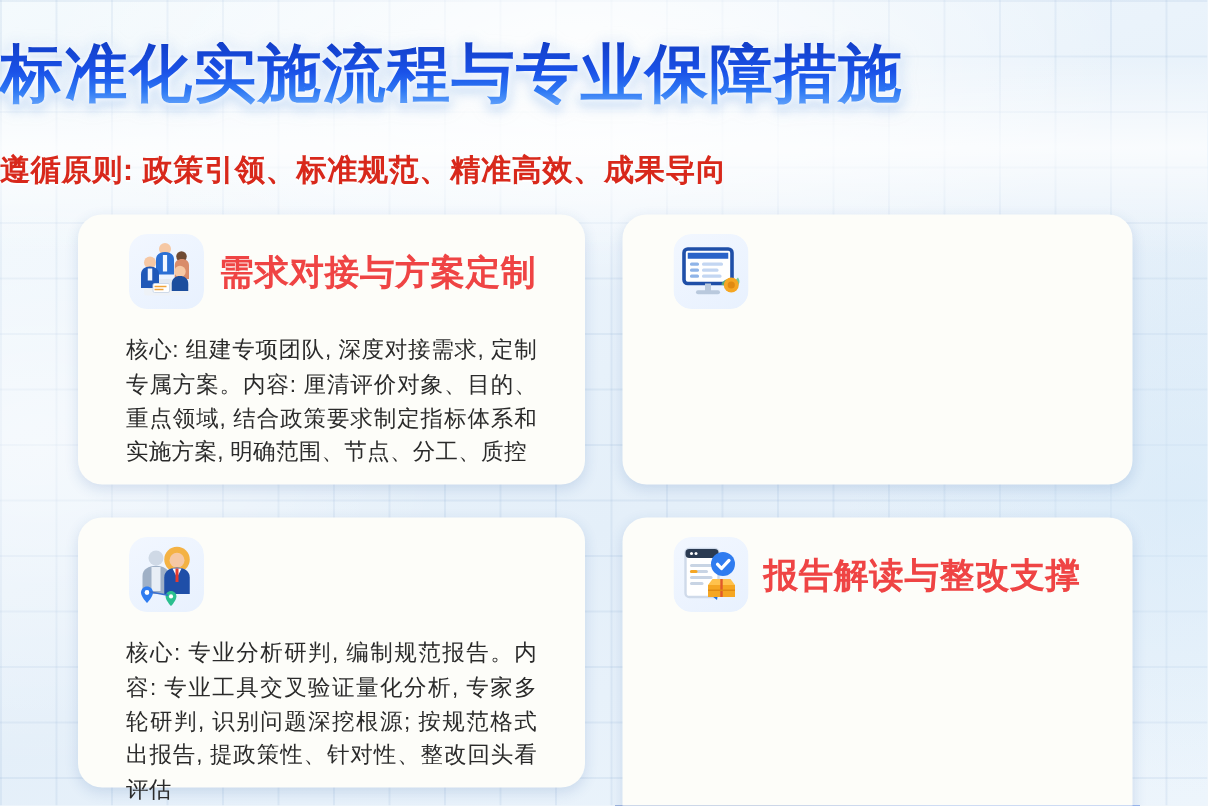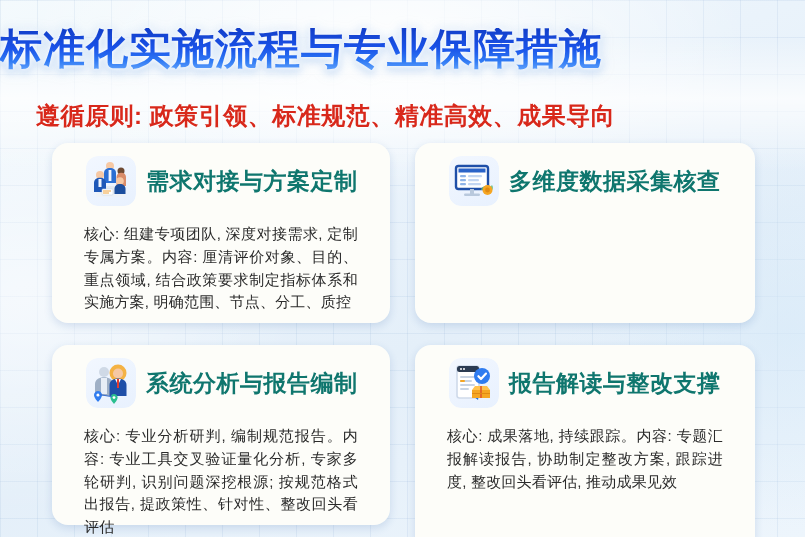--- a/index.html
+++ b/index.html
@@ -43,25 +43,24 @@
     color:#1147dd;
     background:linear-gradient(to bottom,#123ec8 0%,#1a52e8 48%,#2f79f4 78%,#5fa0fb 100%);
     -webkit-background-clip:text;background-clip:text;
     -webkit-text-fill-color:transparent;
     text-shadow:0 0 2px rgba(255,255,255,.0);
     filter:drop-shadow(0 0 2px #ffffff) drop-shadow(0 0 4px rgba(255,255,255,.95)) drop-shadow(0 2px 3px rgba(120,170,230,.55));
     white-space:nowrap;
   }
   #sub-title{
     position:absolute;left:0;right:0;top:100px;
-    font-size:24px;font-weight:bold;letter-spacing:.5px;
+    font-size:20px;font-weight:bold;letter-spacing:.5px;
     color:#d8281b;
     text-shadow:0 1px 0 rgba(255,255,255,.85);
     white-space:nowrap;
-    padding-left:36px;
   }
 
   
   .card{
     position:absolute;
     box-sizing:border-box;
     background:#fdfdf9;
     border-radius:16px;
     padding:0;
     box-shadow:0 3px 9px rgba(40,90,160,.16);
@@ -74,21 +73,21 @@
     z-index:-1;
   }
   .card-inner{position:relative;z-index:1;height:100%;box-sizing:border-box;padding:12px 14px 10px 14px;}
   #card-1{left:52px;top:143px;width:338px;height:180px;}
   #card-2{left:415px;top:143px;width:340px;height:180px;}
   #card-3{left:52px;top:345px;width:338px;height:180px;}
   #card-4{left:415px;top:345px;width:340px;height:209px;}
 
   .card-head{display:flex;align-items:center;gap:10px;padding-left:20px;height:52px;}
   .card-icon{width:50px;height:50px;flex:0 0 50px;border-radius:12px;position:relative;overflow:hidden;}
-  .card-title{font-size:23px;font-weight:bold;color:#0f766e;letter-spacing:.5px;white-space:nowrap;}
+  .card-title{font-size:23px;font-weight:bold;color:#ef4444;letter-spacing:.5px;white-space:nowrap;}
   .card-body{
     margin-top:7px;padding:0 2px;
     font-size:15px;line-height:1.52;color:#2b2b2b;
     text-align:justify;
     letter-spacing:.2px;
   }
   .card-body p{margin:16px;}
 
   
   .icon-bg{position:absolute;inset:0;border-radius:12px;background:linear-gradient(150deg,#f2f7ff 0%,#e8f1fe 100%);}
@@ -164,21 +163,20 @@
             <rect x="19" y="27" width="13" height="2.2" rx="1"></rect>
           </g>
           <rect x="21" y="33" width="4" height="5" fill="#b9c9dd"></rect>
           <rect x="15" y="37.5" width="16" height="2.6" rx="1.3" fill="#b9c9dd"></rect>
           <path d="M38 30c-4 0-6 2-6 4 3.5.5 6-1 6-4z" fill="#4fa87a"></path>
           <path d="M43 29c-2.5 2-2.8 4.6-1.6 6.4 2.6-1 3.4-4 1.6-6.4z" fill="#74c79b"></path>
           <circle cx="38.5" cy="34" r="5" fill="#f5a623"></circle>
           <circle cx="38.5" cy="34" r="2.4" fill="#e08a12"></circle>
         </svg>
       </div>
-      <div class="card-title">多维度数据采集核查</div>
     </div>
   </div>
 </div>
 
 <div class="card" id="card-3">
   <div class="card-inner">
     <div class="card-head">
       <div class="card-icon">
         <div class="icon-bg"></div>
         <svg class="icon-svg" viewBox="0 0 50 50">
@@ -198,21 +196,20 @@
             <path d="M12 33c-2.2 0-4 1.8-4 4 0 3 4 7 4 7s4-4 4-7c0-2.2-1.8-4-4-4z" fill="#2f7cf0"></path>
             <circle cx="12" cy="37" r="1.6" fill="#ffffff"></circle>
           </g>
           <g>
             <path d="M28 36c-2 0-3.6 1.6-3.6 3.6 0 2.7 3.6 6.4 3.6 6.4s3.6-3.7 3.6-6.4c0-2-1.6-3.6-3.6-3.6z" fill="#2bbf8f"></path>
             <circle cx="28" cy="39.6" r="1.4" fill="#ffffff"></circle>
           </g>
           <path d="M13.5 36.5L26 38.8" stroke="#3a6fd0" stroke-width="1.1" fill="none"></path>
         </svg>
       </div>
-      <div class="card-title">系统分析与报告编制</div>
     </div>
     <div class="card-body">
       <p>核心: 专业分析研判, 编制规范报告。内容: 专业工具交叉验证量化分析, 专家多轮研判, 识别问题深挖根源; 按规范格式出报告, 提政策性、针对性、整改回头看评估</p>
     </div>
   </div>
 </div>
 
 <div class="card" id="card-4">
   <div class="card-inner">
     <div class="card-head">
@@ -234,17 +231,14 @@
           <circle cx="33" cy="18" r="8" fill="#2f7cf0"></circle>
           <path d="M29.4 18.2l2.6 2.8 5-5.4" stroke="#ffffff" stroke-width="2.2" fill="none" stroke-linecap="round" stroke-linejoin="round"></path>
           <path d="M23 32h18v8H23z" fill="#f5a623"></path>
           <path d="M23 32l3-4h12l3 4z" fill="#ffc24d"></path>
           <path d="M31.2 28h1.6v12h-1.6z" fill="#e05a2b"></path>
           <path d="M23 35.5h18" stroke="#e08a12" stroke-width="1" fill="none"></path>
         </svg>
       </div>
       <div class="card-title">报告解读与整改支撑</div>
     </div>
-    <div class="card-body">
-      <p>核心: 成果落地, 持续跟踪。内容: 专题汇报解读报告, 协助制定整改方案, 跟踪进度, 整改回头看评估, 推动成果见效</p>
-    </div>
   </div>
 </div>
 
 </body></html>

